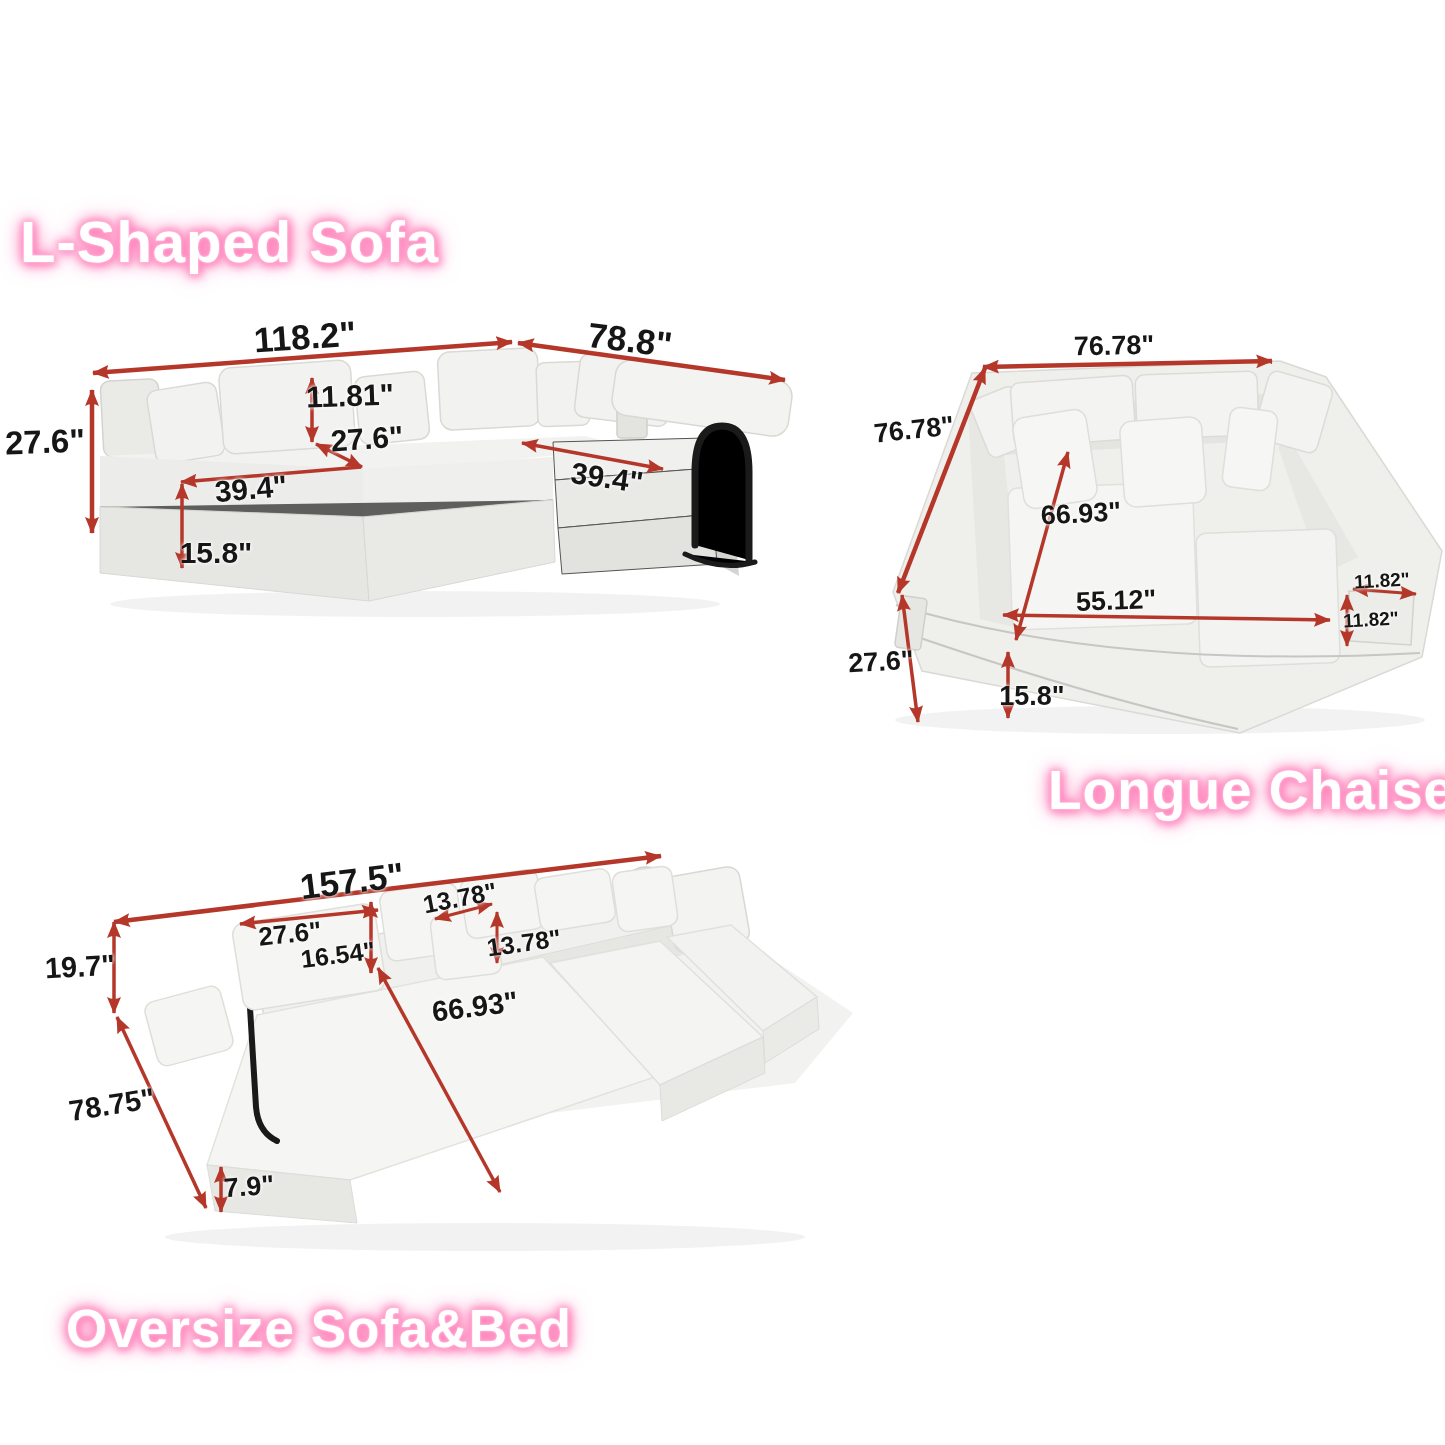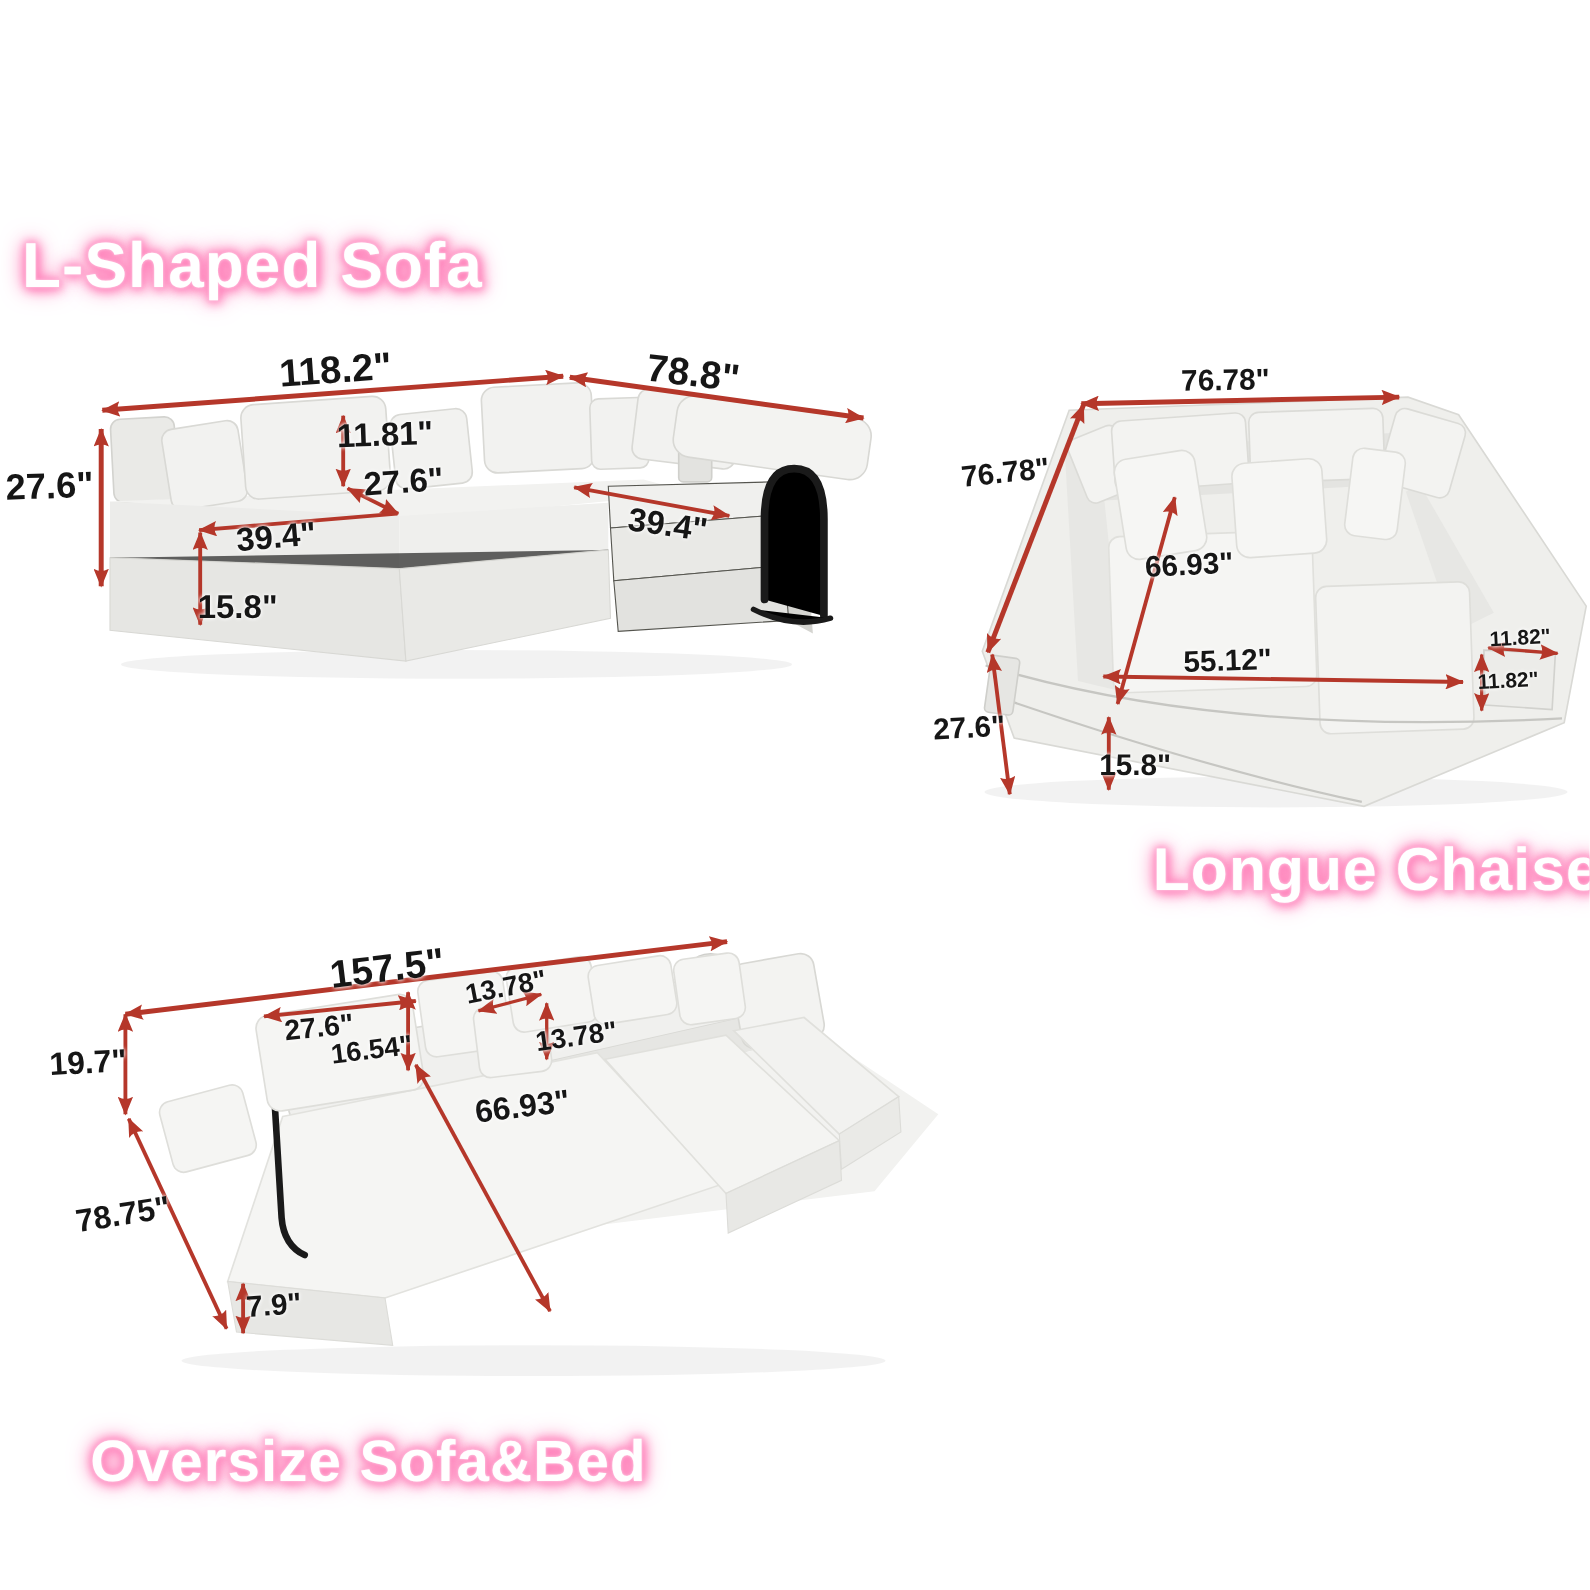--- a/index.html
+++ b/index.html
@@ -148,21 +148,21 @@
     <div class="dim" style="left:914px;top:430px;font-size:27px;--r:-6deg">76.78"</div>
     <div class="dim" style="left:1081px;top:514px;font-size:27px;--r:-3deg">66.93"</div>
     <div class="dim" style="left:1116px;top:601px;font-size:27px;--r:-2deg">55.12"</div>
     <div class="dim" style="left:1382px;top:581px;font-size:19px;--r:-3deg">11.82"</div>
     <div class="dim" style="left:1371px;top:620px;font-size:19px;--r:-3deg">11.82"</div>
     <div class="dim" style="left:881px;top:662px;font-size:27px;--r:-3deg">27.6"</div>
     <div class="dim" style="left:1032px;top:696px;font-size:27px">15.8"</div>
   </section>
 
   <section>
-    <h2 class="title" style="left:82px;top:1298px;font-size:53px">Oversize Sofa&amp;Bed</h2>
+    <h2 class="title" style="left:66px;top:1298px;font-size:53px">Oversize Sofa&amp;Bed</h2>
 
     <svg class="art" style="left:95px;top:845px" width="810" height="420" viewBox="0 0 810 420">
       <defs>
         <marker id="ahC" markerUnits="userSpaceOnUse" markerWidth="18" markerHeight="14" refX="16" refY="7" orient="auto-start-reverse">
           <path d="M0,0 L17,7 L0,14 Q4,7 0,0 Z" fill="#b5372a"></path>
         </marker>
       </defs>
       <g>
         <ellipse cx="390" cy="392" rx="320" ry="14" fill="rgba(0,0,0,0.05)"></ellipse>
 

